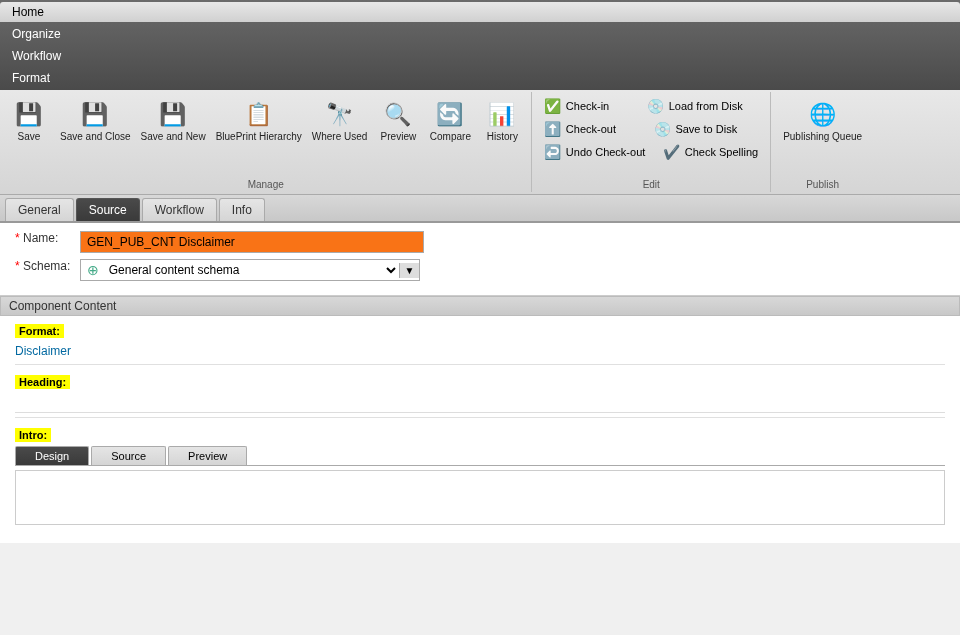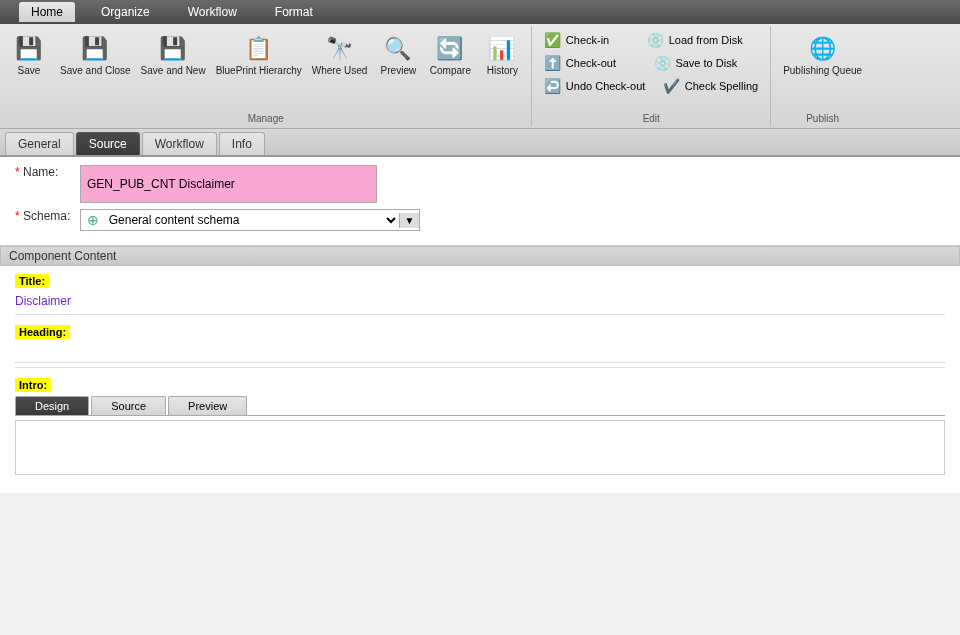--- a/index.html
+++ b/index.html
@@ -2,22 +2,23 @@
 <html><head>
   <meta charset="utf-8">
   <style>
     * { box-sizing: border-box; margin: 0; padding: 0; }
     body { font-family: Arial, sans-serif; font-size: 12px; background: #f0f0f0; overflow: hidden; }
 
     
     .nav-bar {
       display: flex;
       background: linear-gradient(to bottom, #6b6b6b, #4a4a4a);
-      padding: 2px 19px;
-      gap: 14px;
+      padding: 2px 0;
+      gap: 2px;
+      flex-direction: column;
     }
     .nav-tab {
       padding: 3px 12px;
       color: #fff;
       font-size: 12px;
       cursor: pointer;
       border-radius: 3px 3px 0 0;
     }
     .nav-tab.active {
       background: linear-gradient(to bottom, #e8e8e8, #d0d0d0);
@@ -157,24 +158,24 @@
       margin-bottom: 6px;
     }
     .form-label {
       font-size: 12px;
       color: #333;
       width: 65px;
       flex-shrink: 0;
     }
     .form-input {
       border: 1px solid #aaa;
-      padding: 11px 6px;
-      font-size: 12px;
-      width: 297px;
-      background: #f9a8d4;
+      padding: 3px 6px;
+      font-size: 12px;
+      width: 344px;
+      background: #f97316;
     }
     .form-select-wrap {
       display: flex;
       align-items: center;
       width: 340px;
       border: 1px solid #aaa;
       background: #fff;
     }
     .form-select-icon {
       padding: 2px 6px;
@@ -219,21 +220,21 @@
       display: inline-block;
       background: #ffff00;
       color: #000;
       font-size: 11px;
       font-weight: bold;
       padding: 1px 4px;
       margin-bottom: 4px;
     }
     .field-value {
       font-size: 12px;
-      color: #6d28d9;
+      color: #0369a1;
       padding: 2px 0;
     }
     .field-input-line {
       border: none;
       border-bottom: 1px solid #ddd;
       display: block;
       width: 100%;
       height: 20px;
       background: #fff;
       margin-bottom: 2px;
@@ -428,21 +429,21 @@
       <div class="form-select-arrow">▼</div>
     </div>
   </div>
 </div>
 
 <div class="component-content-header">Component Content</div>
 
 <div class="component-body">
 
   <div class="field-block">
-    <span class="field-label">Title:</span>
+    <span class="field-label">Format:</span>
     <div class="field-value">Disclaimer</div>
     <hr class="separator-line">
   </div>
 
 
   <div class="field-block">
     <span class="field-label">Heading:</span>
     <div class="field-input-line"></div>
     <hr class="separator-line">
   </div>

